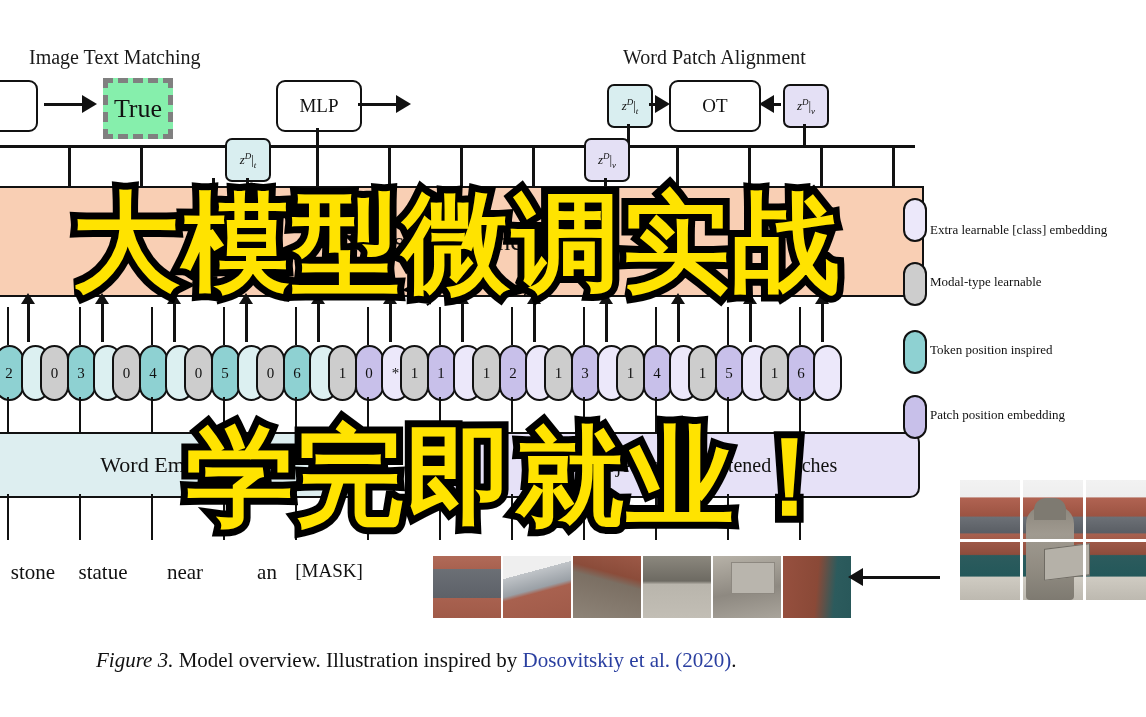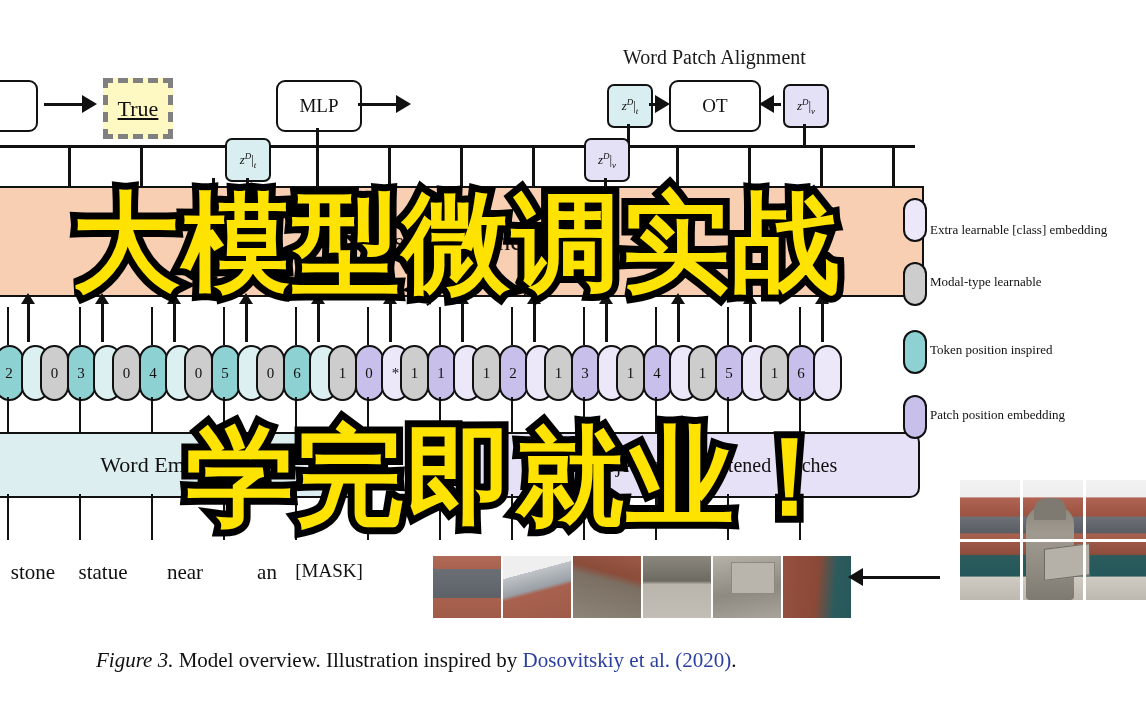--- a/index.html
+++ b/index.html
@@ -11,23 +11,23 @@
 
   
   .head{font-family:"Liberation Serif",serif;font-size:20px;white-space:nowrap;color:#1a1a1a;}
 
   
   .sbox{border:2.5px solid #111;border-radius:9px;background:#fff;
         display:flex;align-items:center;justify-content:center;
         font-size:19px;font-family:"Liberation Serif",serif;}
 
   
-  .dbox{border:5px dashed #808080;background:#fef9c3;
+  .dbox{border:5px dashed #808080;background:#86efac;
         display:flex;align-items:center;justify-content:center;
-        font-size:22px;font-family:"Liberation Serif",serif;text-decoration:underline;}
+        font-size:26px;font-family:"Liberation Serif",serif;}
 
   
   .zbox{border:2px solid #111;border-radius:7px;
         display:flex;align-items:center;justify-content:center;
         font-size:13px;font-family:"Liberation Serif",serif;white-space:nowrap;}
   .zbox sup{font-size:9px;vertical-align:super;font-style:italic;}
   .zbox sub{font-size:9px;vertical-align:sub;font-style:italic;}
   .zbox i{font-style:italic;}
   .z-t{background:#d9eef0;}
   .z-v{background:#e4e0f5;}
@@ -76,20 +76,21 @@
   
   .caption{font-size:21px;font-family:"Liberation Serif",serif;color:#111;white-space:nowrap;}
   .caption .fig{font-style:italic;}
   .caption .cite{color:#2a3fa0;}
 </style>
 </head>
 <body>
 
 <div id="stage">
 
+  <div class="abs head" style="left:29px;top:46px;">Image Text Matching</div>
   <div class="abs head" style="left:623px;top:46px;">Word Patch Alignment</div>
 
   <div class="abs sbox" style="left:-28px;top:80px;width:62px;height:48px;">
     <span></span>
   </div>
   <div class="abs ln hln" style="left:44px;top:103px;width:38px;"></div>
   <div class="abs arrowR" style="left:82px;top:95px;"></div>
   <div class="abs dbox" style="left:103px;top:78px;width:60px;height:51px;">
     <span>True</span>
   </div>

